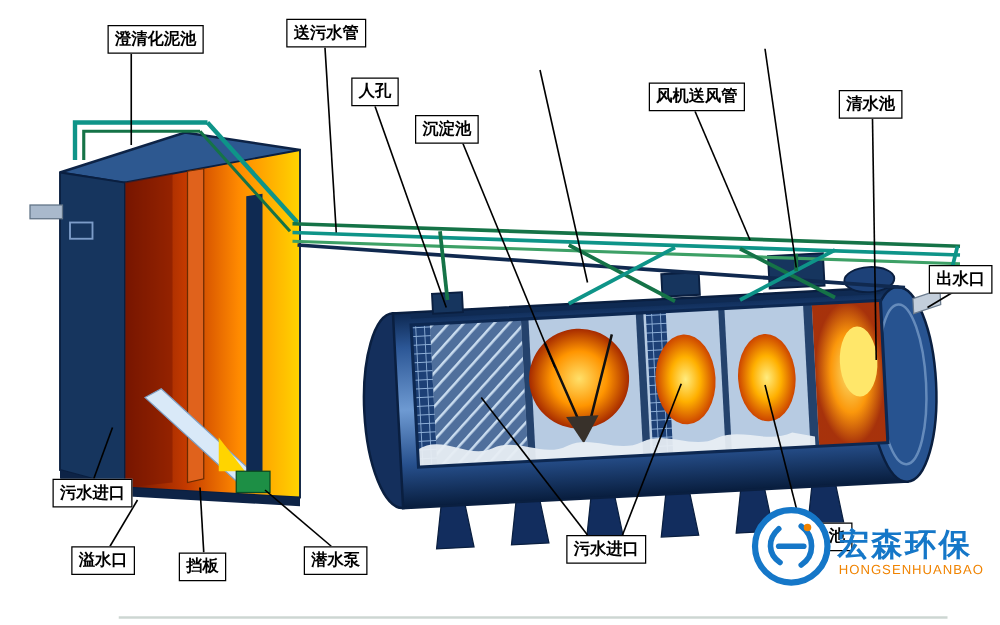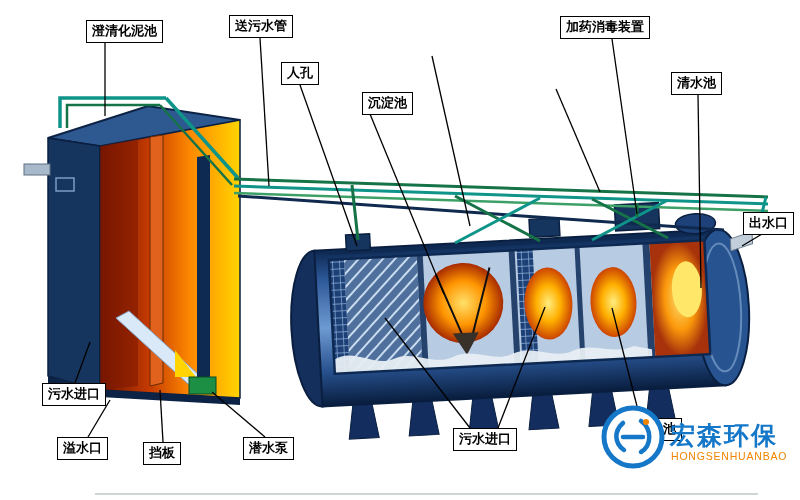--- a/index.html
+++ b/index.html
@@ -164,22 +164,22 @@
       <line x1="498" y1="428" x2="545" y2="307"></line>
       <line x1="640" y1="418" x2="612" y2="308"></line>
     </g>
 
     <line x1="95" y1="494" x2="758" y2="494" stroke="#b9c6c0" stroke-width="2" opacity="0.7"></line>
   </svg>
 
   <div class="label" style="left:86px;top:20px">澄清化泥池</div>
   <div class="label" style="left:229px;top:15px">送污水管</div>
   <div class="label" style="left:281px;top:62px">人孔</div>
-  <div class="label" style="left:362px;top:92px">沉淀池</div>
-  <div class="label" style="left:560px;top:16px">加药消毒装置</div>
+  <div class="label" style="left:332px;top:92px">沉淀池</div>
+  <div class="label" style="left:519px;top:66px">风机送风管</div>
   <div class="label" style="left:671px;top:72px">清水池</div>
   <div class="label" style="left:743px;top:212px">出水口</div>
   <div class="label" style="left:42px;top:383px">污水进口</div>
   <div class="label" style="left:57px;top:437px">溢水口</div>
   <div class="label" style="left:143px;top:442px">挡板</div>
   <div class="label" style="left:243px;top:437px">潜水泵</div>
   <div class="label" style="left:453px;top:428px">污水进口</div>
   <div class="label" style="left:618px;top:418px">厌氧化池</div>
 
   <div class="logo-circle">

